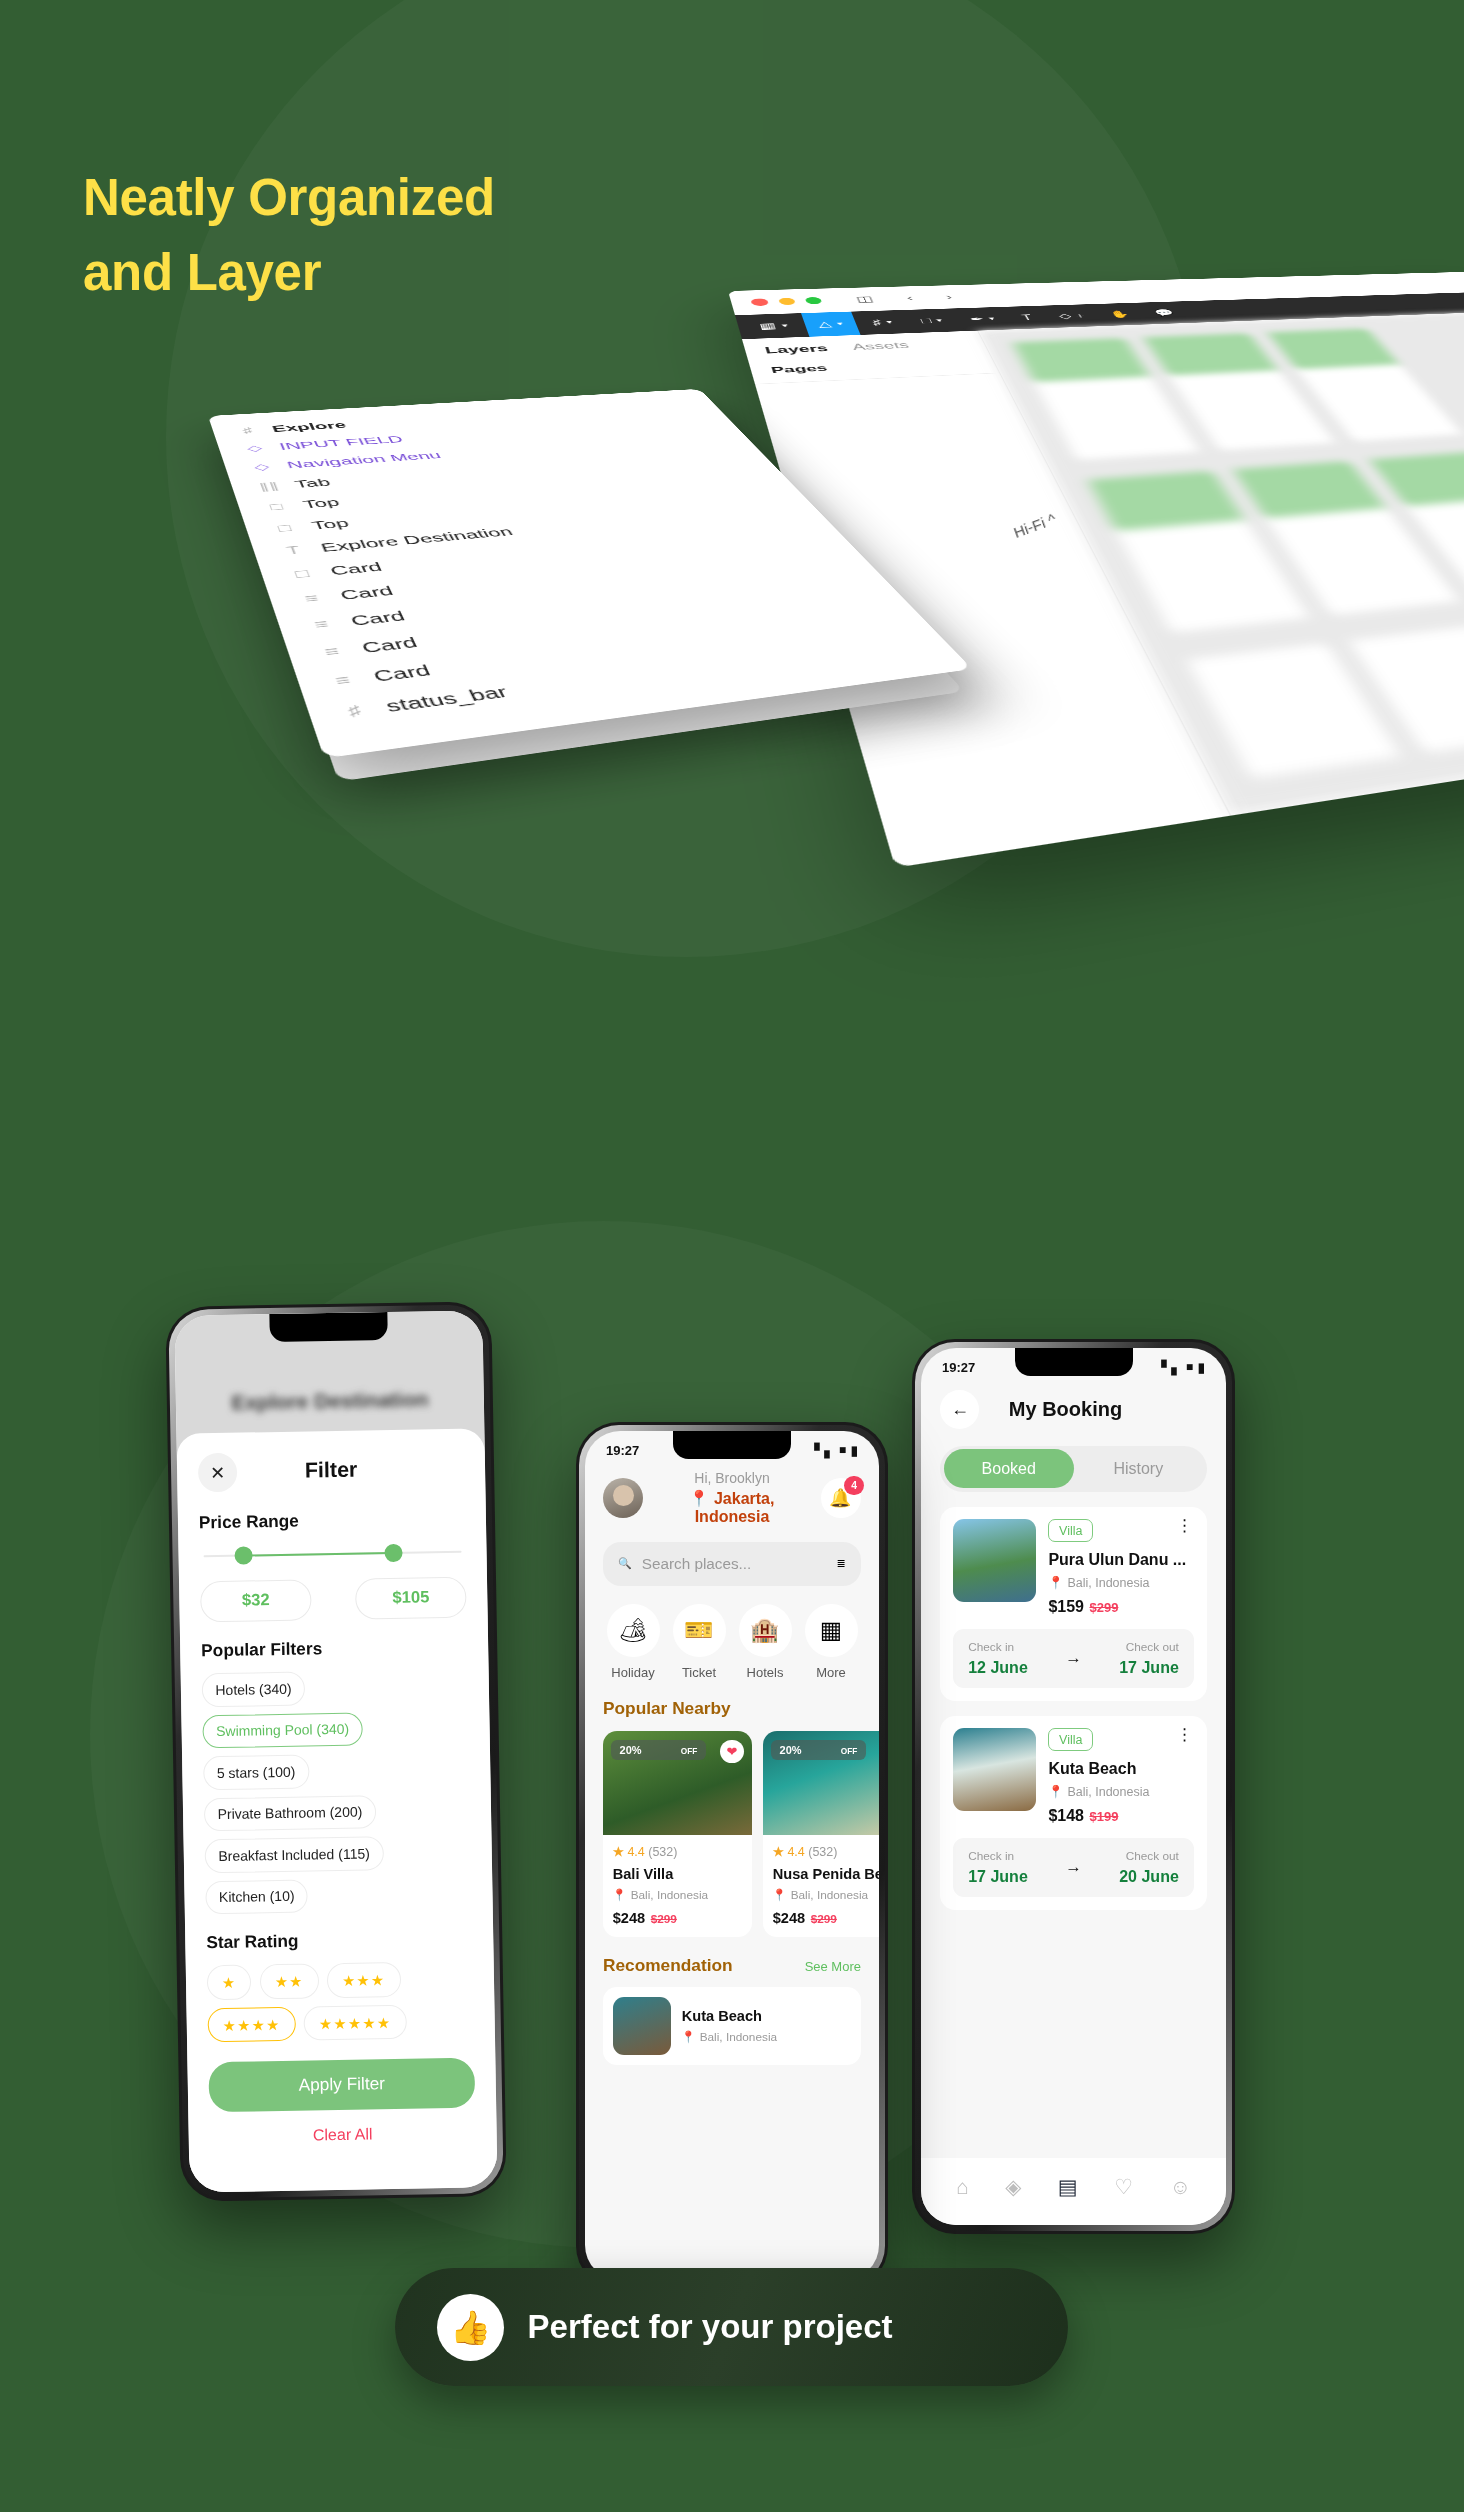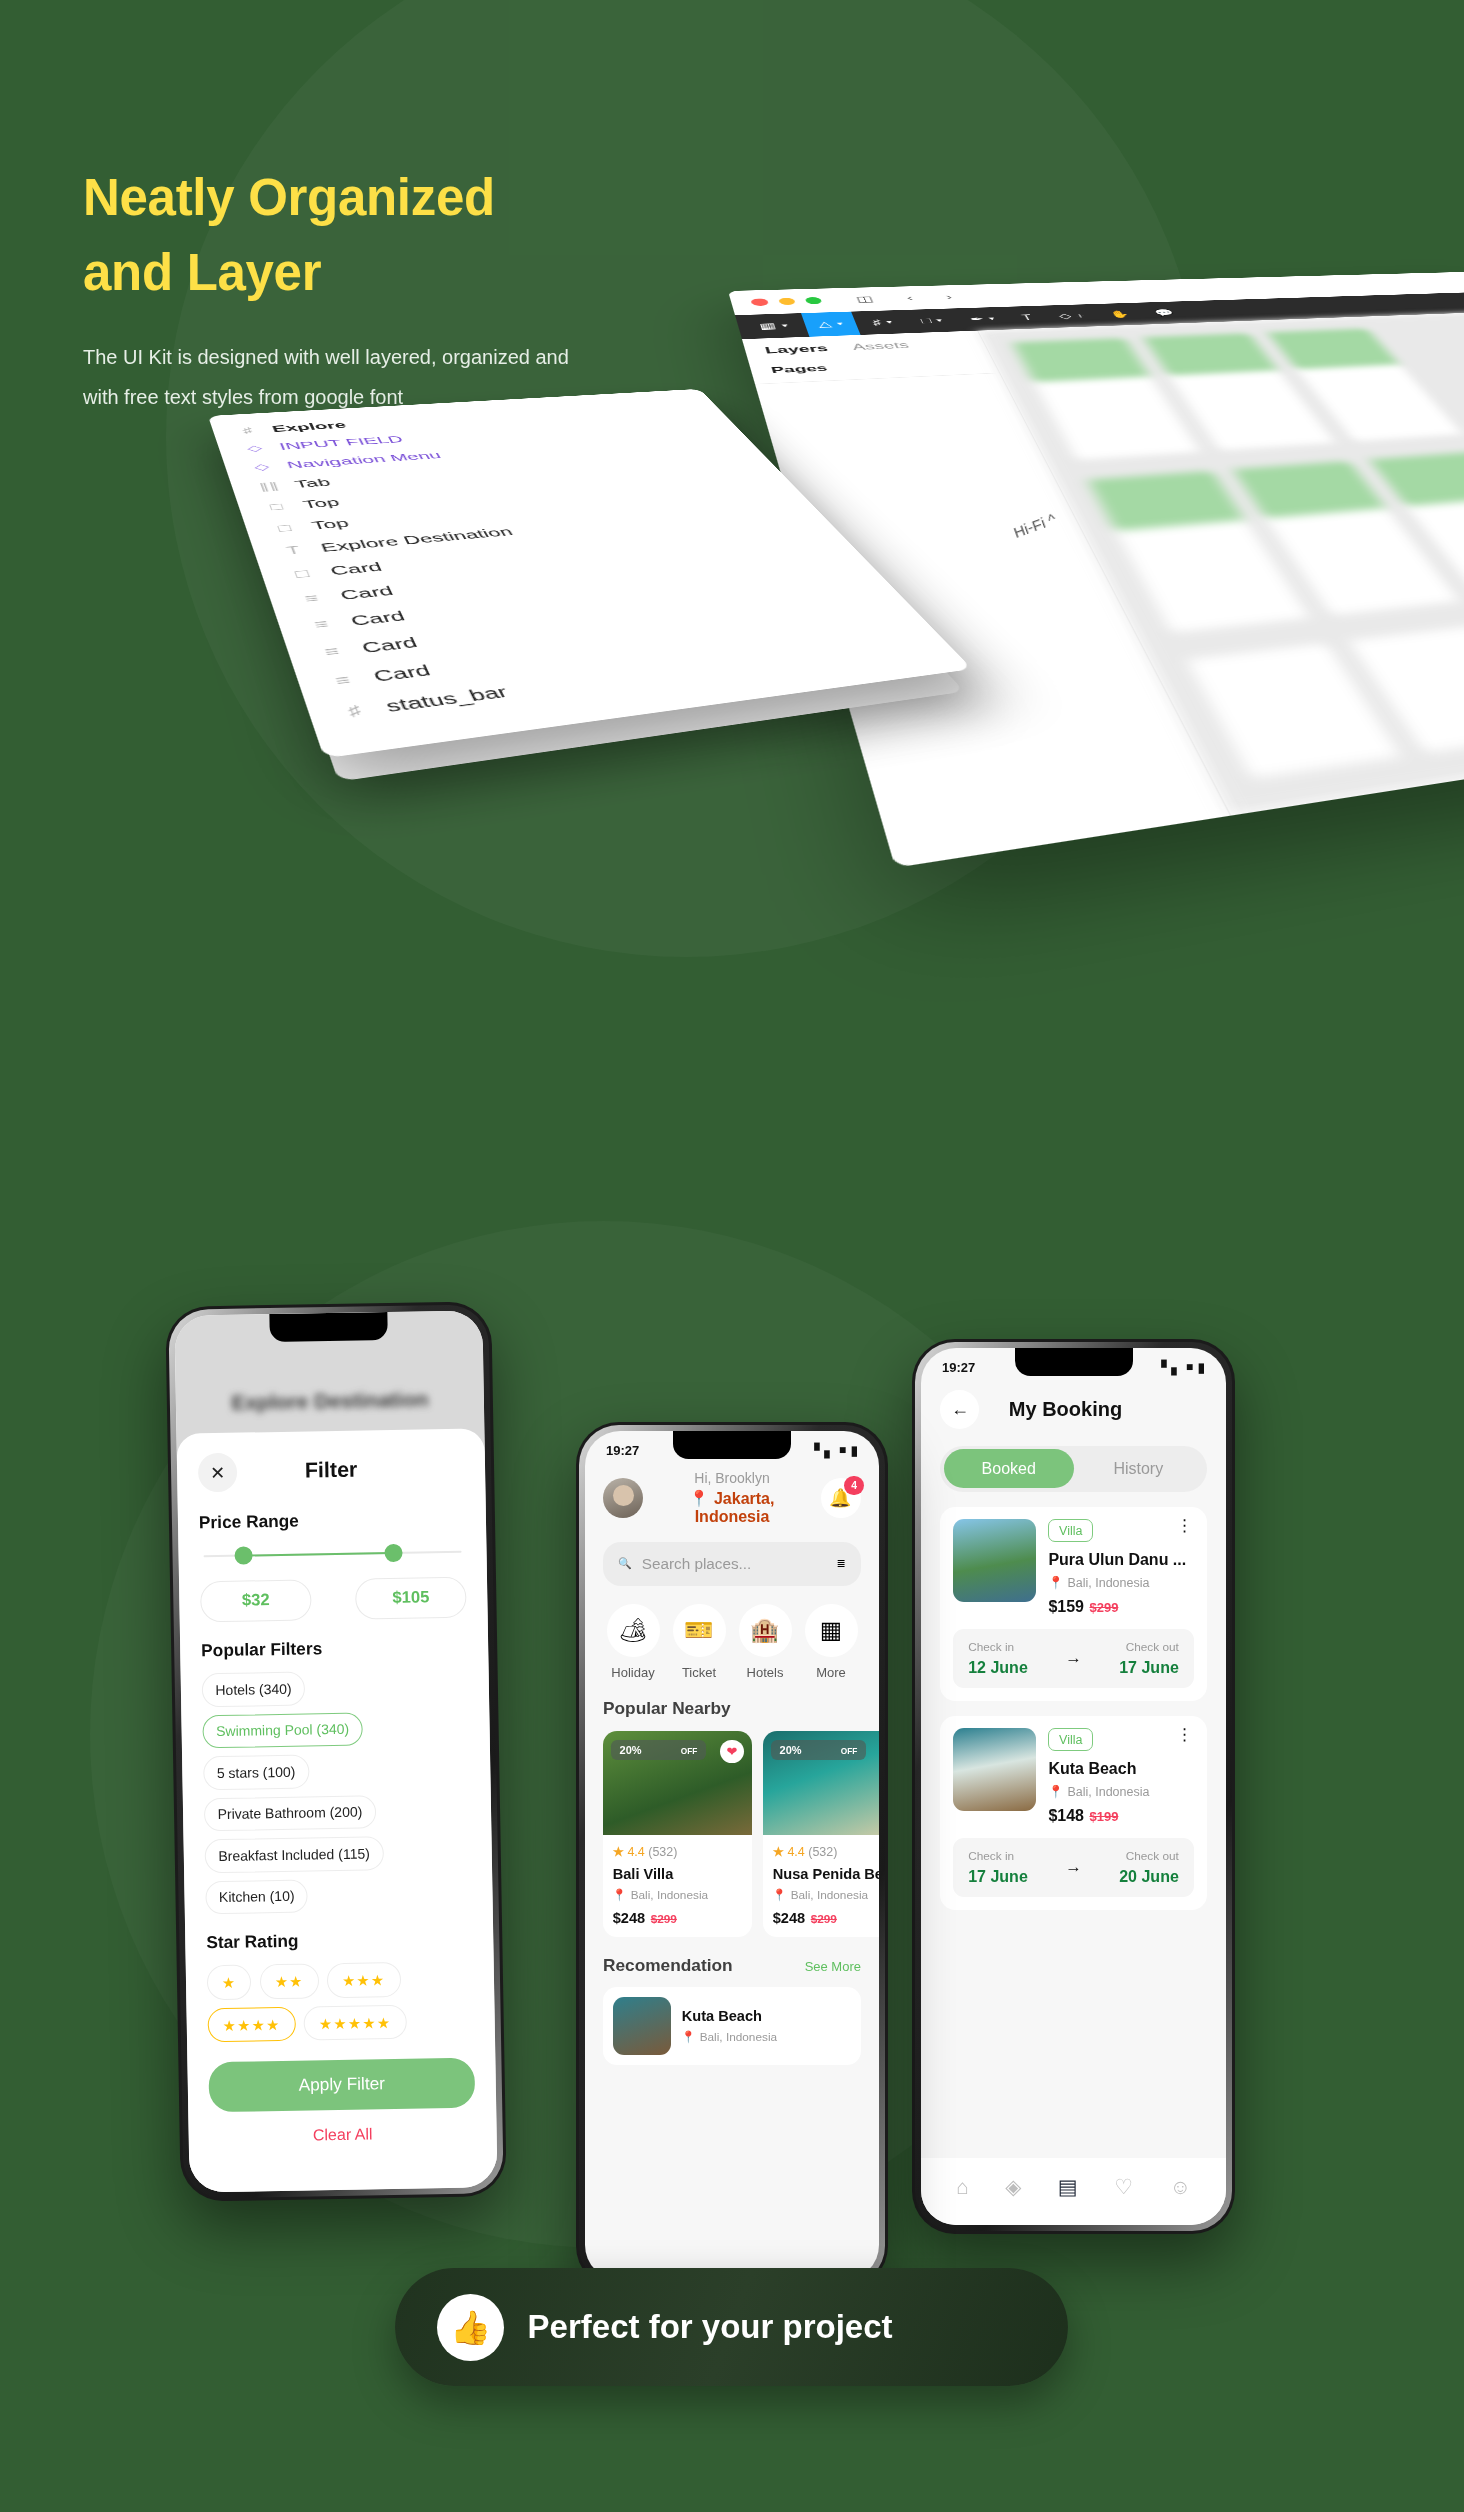--- a/index.html
+++ b/index.html
@@ -142,21 +142,21 @@
   .searchbar{ margin:15.3px 18px 0; background:#ECECEC; border-radius:18px; height:44px;
               display:flex; align-items:center; gap:9.7px; padding:0 15.3px; }
   .searchbar .ph{ flex:1; color:#9a9a9a; font-size:15.3px; }
   .cats{ display:flex; justify-content:space-between; padding:18px 18px 0;}
   .cat{ text-align:center; width:60px; }
   .cat .cb{ width:53px;height:53px;border-radius:50%; background:#fff; margin:0 auto;
             display:flex;align-items:center;justify-content:center; font-size:23.6px;}
   .cat .cl{ margin-top:8.3px; font-size:13px; color:#5a5a5a;}
   .sec-h{ display:flex; justify-content:space-between; align-items:baseline;
           padding:18px 18px 0; }
-  .sec-h .t{ font-size:17.3px; font-weight:700; color:#404040;}
+  .sec-h .t{ font-size:17.3px; font-weight:700; color:#a16207;}
   .sec-h .m{ font-size:13px; color:#5FBF5F;}
   .hcards{ display:flex; gap:11px; padding:12.5px 18px 0; }
   .hcard{ width:149px; flex:none; background:#fff; border-radius:14px; overflow:hidden;}
   .hcard .img{ height:104px; position:relative; }
   .hcard .img.a{ background:linear-gradient(160deg,#5E8F3C,#2E5C28 60%,#7a6a3a);}
   .hcard .img.b{ background:linear-gradient(160deg,#1B6E6C,#27A59B 40%,#DCCFA8);}
   .off{ position:absolute; left:8.3px; top:8.3px; background:rgba(80,90,85,0.65);
         color:#fff; font-size:11px; padding:4.2px 8.3px; border-radius:6.2px; font-weight:700;}
   .off small{ font-size:8.3px;padding-left:36px; }
   .heart{ position:absolute; right:8.3px; top:8.3px; width:23.6px;height:23.6px;border-radius:50%;
@@ -220,21 +220,20 @@
 <body>
 
 <div class="bg-circle"></div>
 <div class="bg-circle2"></div>
 
 <div class="hero">
   <h1>
     <span>Neatly Organized</span><br>
     <span>and Layer</span>
   </h1>
-  <p>The UI Kit is designed with well layered, organized and with free text styles from google font</p>
 </div>
 
 <div class="figma-stage">
   <div class="figma-win">
 
     <div class="fw-titlebar">
       <span class="dot r"></span>
       <span class="dot y"></span>
       <span class="dot g"></span>
       <span class="ti">◫</span>

